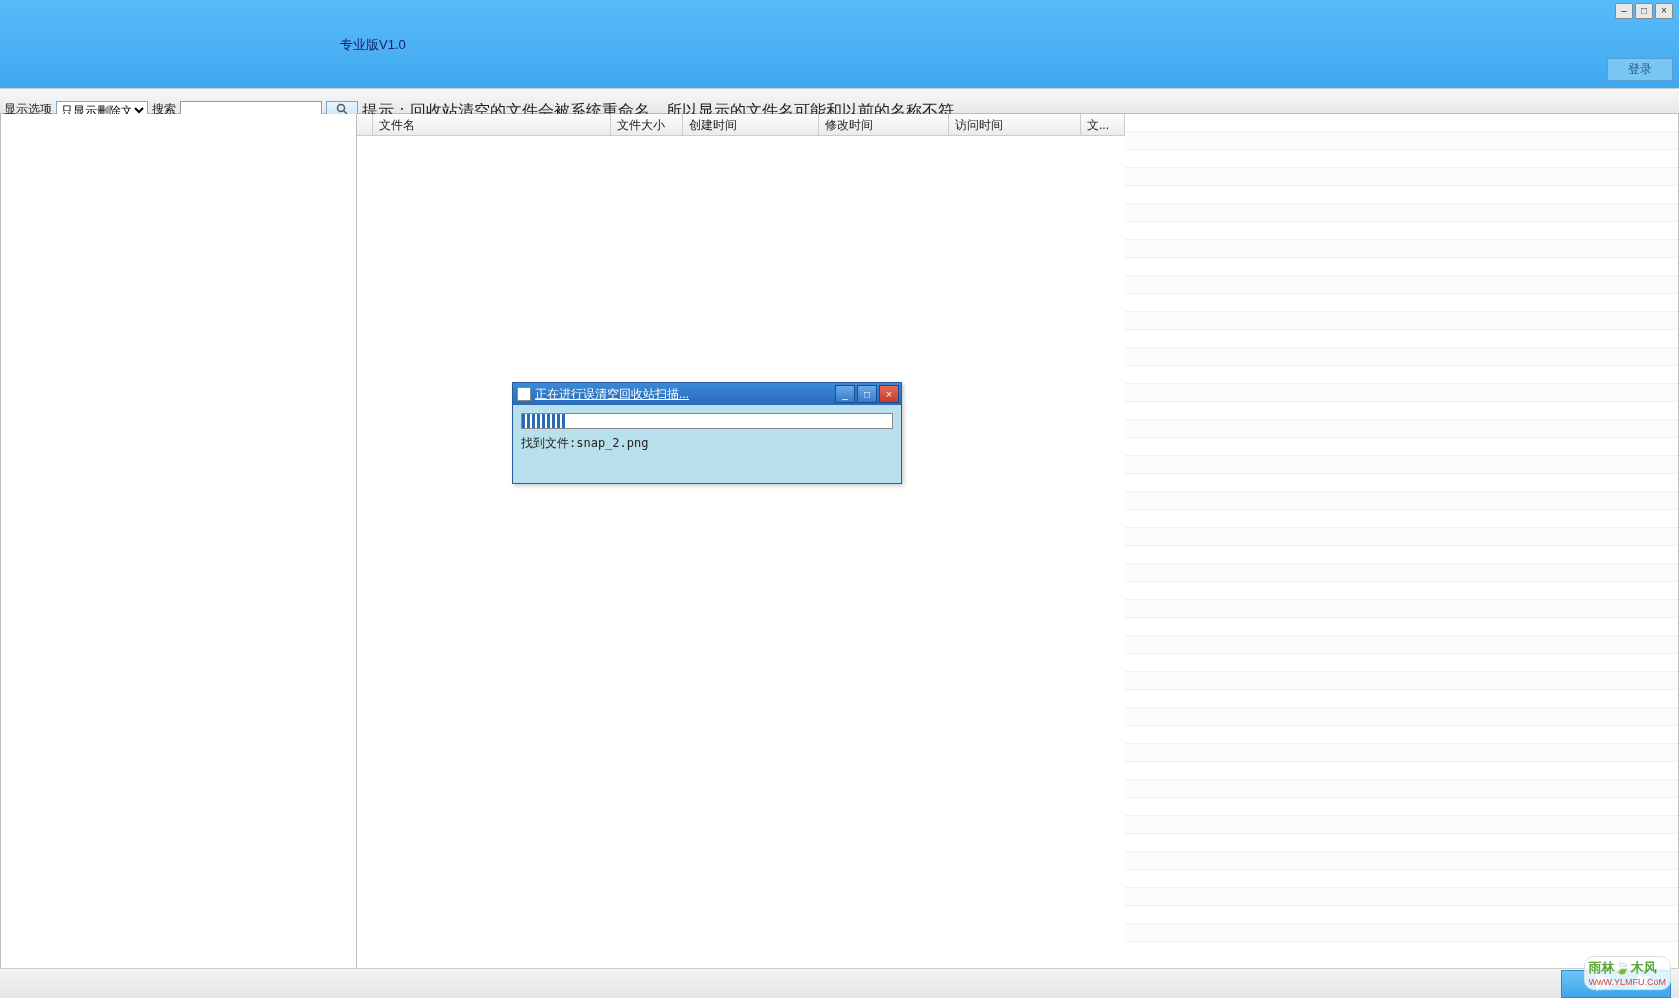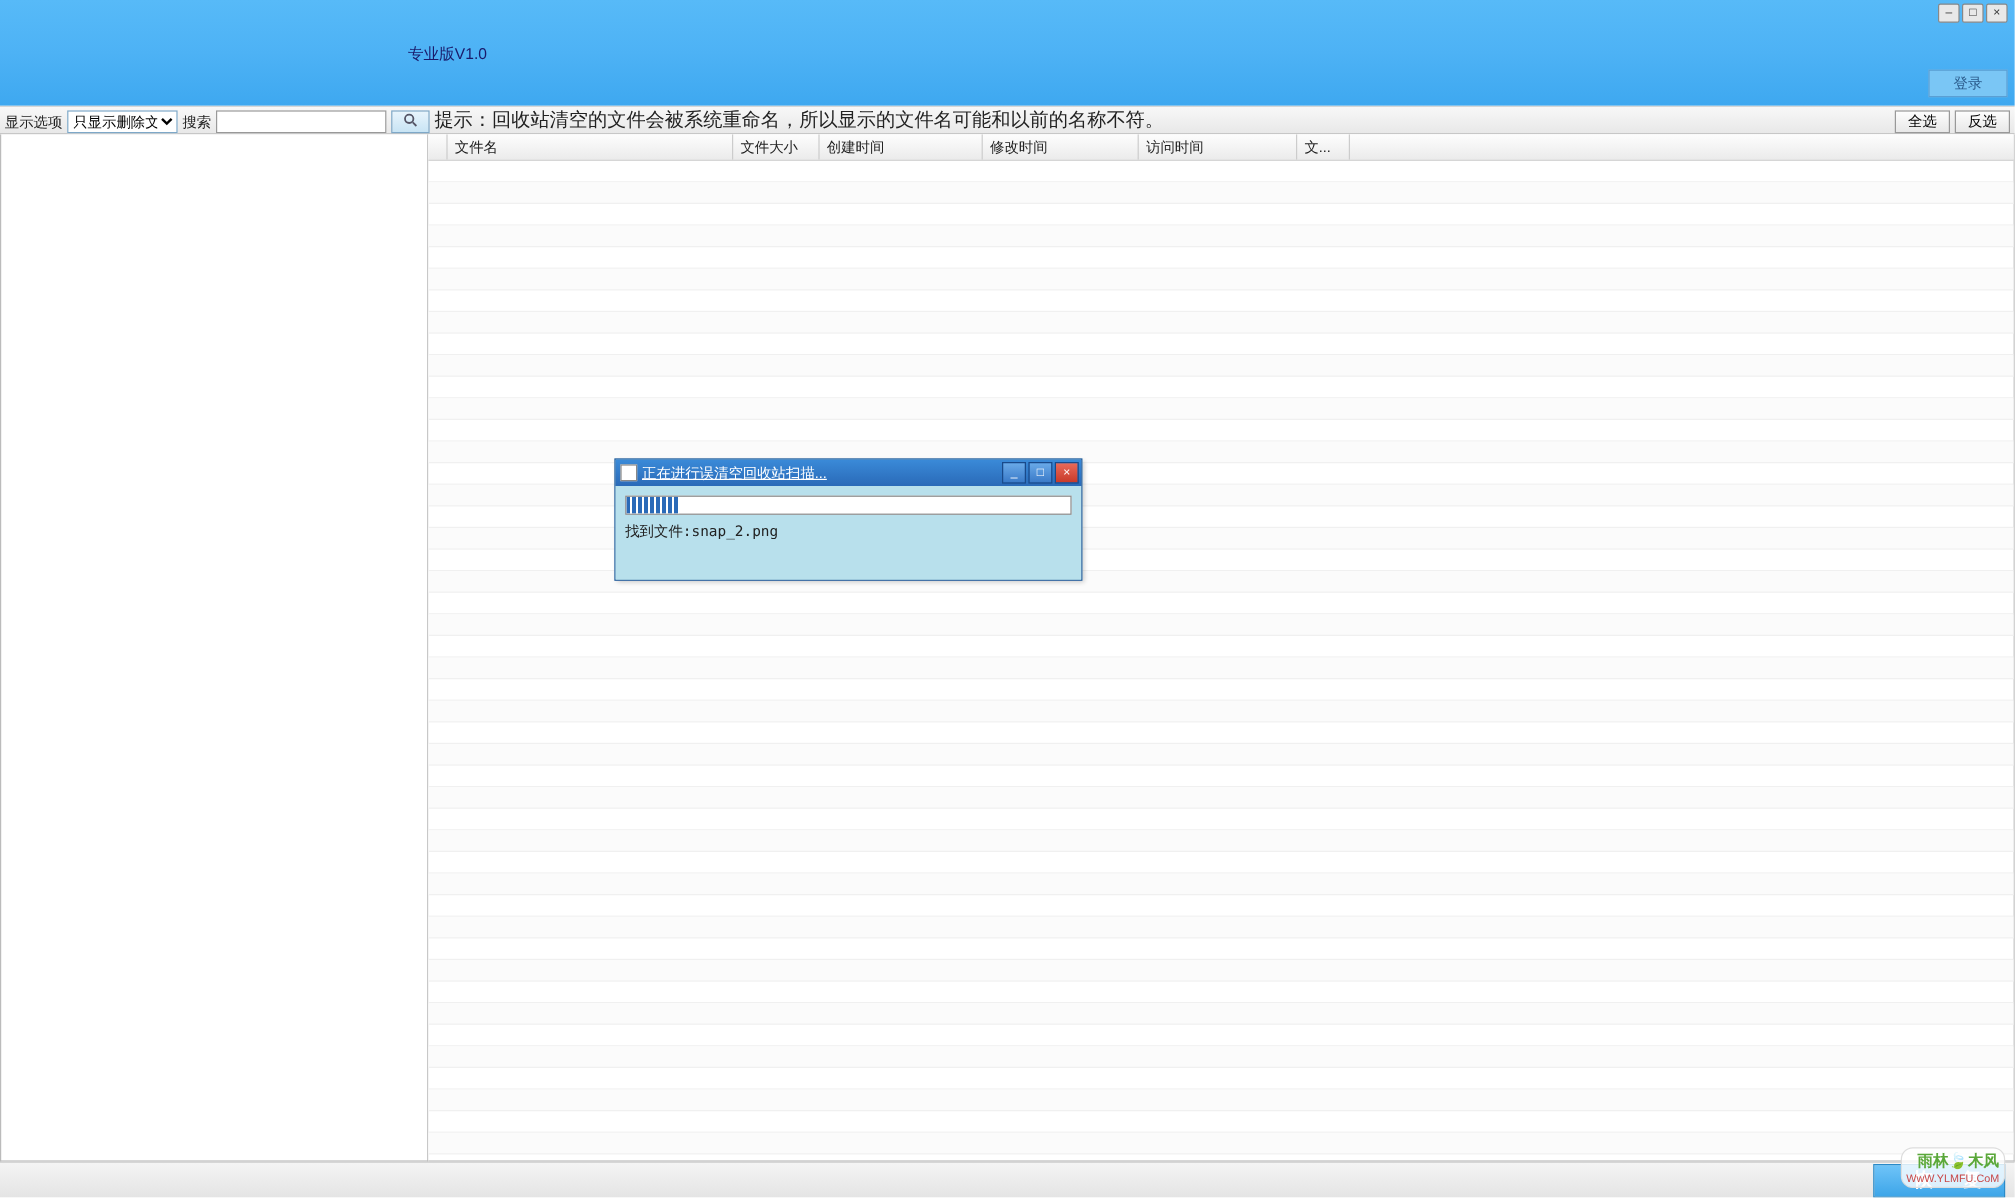--- a/index.html
+++ b/index.html
@@ -83,22 +83,22 @@
   cursor: pointer;
 }
 
 
 .toolbar {
   height: 24px;
   background: linear-gradient(to bottom, #f8f8f8, #e8e8e8);
   border-top: 1px solid #ccc;
   border-bottom: 1px solid #bbb;
   display: flex;
-  align-items: flex-end;
-  padding: 0 4px;
+  align-items: flex-start;
+  padding: 12px 4px;
   gap: 4px;
 }
 .toolbar-label {
   font-size: 12px;
   color: #222;
 }
 .display-select {
   height: 19px;
   font-size: 12px;
   border: 1px solid #7ea8c8;
@@ -150,21 +150,21 @@
   border-top: none;
   background: #fff;
 }
 .right-panel {
   flex: 1;
   border: 1px solid #bbb;
   border-left: none;
   border-top: none;
   background: #fff;
   display: flex;
-  flex-direction: column;
+  flex-direction: row;
 }
 .table-header {
   height: 22px;
   background: linear-gradient(to bottom, #fdfdfd, #ebebeb);
   border-bottom: 1px solid #ccc;
   display: flex;
 }
 .th {
   border-right: 1px solid #ccc;
   font-size: 12px;
@@ -219,21 +219,21 @@
   cursor: pointer;
 }
 
 
 .watermark {
   position: absolute;
   right: 8px;
   bottom: 8px;
   font-size: 11px;
   color: #888;
-  text-align: right;
+  text-align: left;
   z-index: 200;
   background: rgba(255,255,255,0.8);
   padding: 2px 4px;
   border: 1px solid #ddd;
   border-radius: 10px;
 }
 .watermark .wm-title { color: #5aa83a; font-weight: bold; font-size: 13px; }
 .watermark .wm-url { color: #c84848; font-size: 9px; }
 
 

